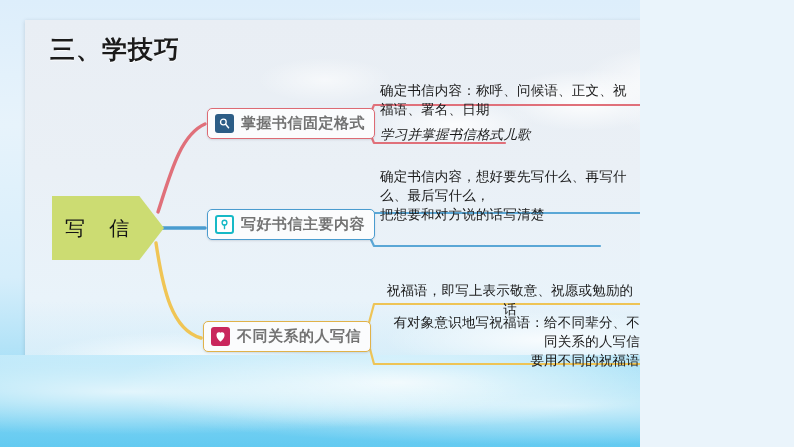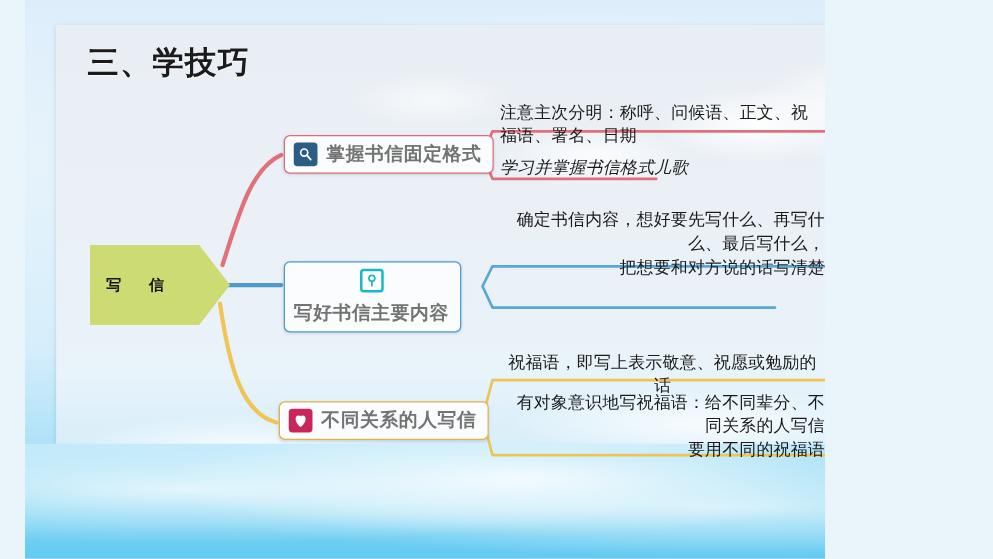--- a/index.html
+++ b/index.html
@@ -8,21 +8,20 @@
     font-family:"Liberation Sans","DejaVu Sans",sans-serif;
     background:#eaf4fb;
     position:relative;
   }
 
   
   #stage{
     position:absolute; inset:0; width:640px; height:447px;
     background:linear-gradient(180deg,#ddeefb 0%, #e7f3fb 28%, #d6eefb 62%, #a9e0f7 82%, #7fd3f4 100%);
     overflow:hidden;
-    margin-left:20px;
   }
   .cloudwash{
     position:absolute; left:0; right:0;
     background:radial-gradient(ellipse at 70% 60%, rgba(255,255,255,.95) 0%, rgba(255,255,255,0) 62%);
     pointer-events:none;
   }
   .water{
     position:absolute; left:0; right:0; bottom:0; height:92px;
     background:
       radial-gradient(ellipse at 20% 40%, rgba(255,255,255,.75) 0%, rgba(255,255,255,0) 55%),
@@ -77,21 +76,21 @@
   #center-node .shape{
     position:absolute; inset:0;
     background:#ccdc72;
     clip-path:polygon(0 0, 78% 0, 100% 50%, 78% 100%, 0 100%);
     filter:drop-shadow(2px 3px 2px rgba(80,90,80,.45));
   }
   #center-node .label{
     position:absolute; inset:0;
     display:flex; align-items:center; justify-content:flex-start;
     padding-left:13px;
-    font-size:12px; font-weight:bold; color:#141414;
+    font-size:20px; font-weight:normal; color:#141414;
     letter-spacing:9px;
     font-family:"DejaVu Sans","Liberation Sans",sans-serif;
   }
 
   
   .branch-node{
     position:absolute; z-index:4;
     display:flex; align-items:center; gap:7px;
     padding:5px 9px 5px 7px;
     background:#fbfcfd;
@@ -103,38 +102,38 @@
     font-size:15px; font-weight:bold; color:#737373;
     letter-spacing:.5px; white-space:nowrap;
     font-family:"DejaVu Sans","Liberation Sans",sans-serif;
   }
   .bn-icon{
     width:19px; height:19px; border-radius:3px;
     display:flex; align-items:center; justify-content:center;
     flex:0 0 auto;
   }
   #node-1{ left:207px; top:108px; border-color:#dd6b74; }
-  #node-2{ left:207px; top:209px; border-color:#4a9ccf;flex-direction:column; }
+  #node-2{ left:207px; top:209px; border-color:#4a9ccf; }
   #node-3{ left:203px; top:321px; border-color:#e0b24a; }
 
   .ico-search{ background:#2c5d86; }
   .ico-doc{ background:#ffffff; border:2px solid #16b9c6; }
   .ico-heart{ background:#c9265c; }
 
   
   .detail{
     position:absolute; z-index:4;
     font-size:13.5px; line-height:19px; color:#1a1a1a;
     font-family:"DejaVu Sans","Liberation Sans",sans-serif;
     white-space:pre-line;
     letter-spacing:.2px;
   }
   #d1a{ left:380px; top:81px; }
   #d1b{ left:380px; top:125px;font-style:italic; }
-  #d2a{ left:380px; top:167px;text-align:right; }
+  #d2a{ left:380px; top:167px; }
   #d2b{ left:380px; top:228px; }
   #d3a{ left:380px; top:281px;text-align:center; }
   #d3b{ left:380px; top:313px;text-align:right; }
 </style>
 </head>
 <body>
 
 <div id="stage">
 
   <div class="cloudwash" style="top:0;height:130px;"></div>
@@ -196,21 +195,21 @@
 
   <div class="branch-node" id="node-3">
     <span class="bn-icon ico-heart">
       <svg width="11" height="13" viewBox="0 0 12 14">
         <path d="M6 12.6 C6 12.6 1.6 9.4 1.6 5.6 C1.6 3.1 3.4 1.6 6 2.9 C8.6 1.6 10.4 3.1 10.4 5.6 C10.4 9.4 6 12.6 6 12.6 Z" fill="#ffffff"></path>
       </svg>
     </span>
     <span class="bn-label">不同关系的人写信</span>
   </div>
 
-  <div class="detail" id="d1a">注意主次分明：称呼、问候语、正文、祝福语、署名、日期</div>
+  <div class="detail" id="d1a">确定书信内容：称呼、问候语、正文、祝福语、署名、日期</div>
   <div class="detail" id="d1b">学习并掌握书信格式儿歌</div>
   <div class="detail" id="d2a">确定书信内容，想好要先写什么、再写什么、最后写什么，
 把想要和对方说的话写清楚</div>
   <div class="detail" id="d3a">祝福语，即写上表示敬意、祝愿或勉励的话</div>
   <div class="detail" id="d3b">有对象意识地写祝福语：给不同辈分、不同关系的人写信
 要用不同的祝福语</div>
 
 </div>
 
 </body></html>

